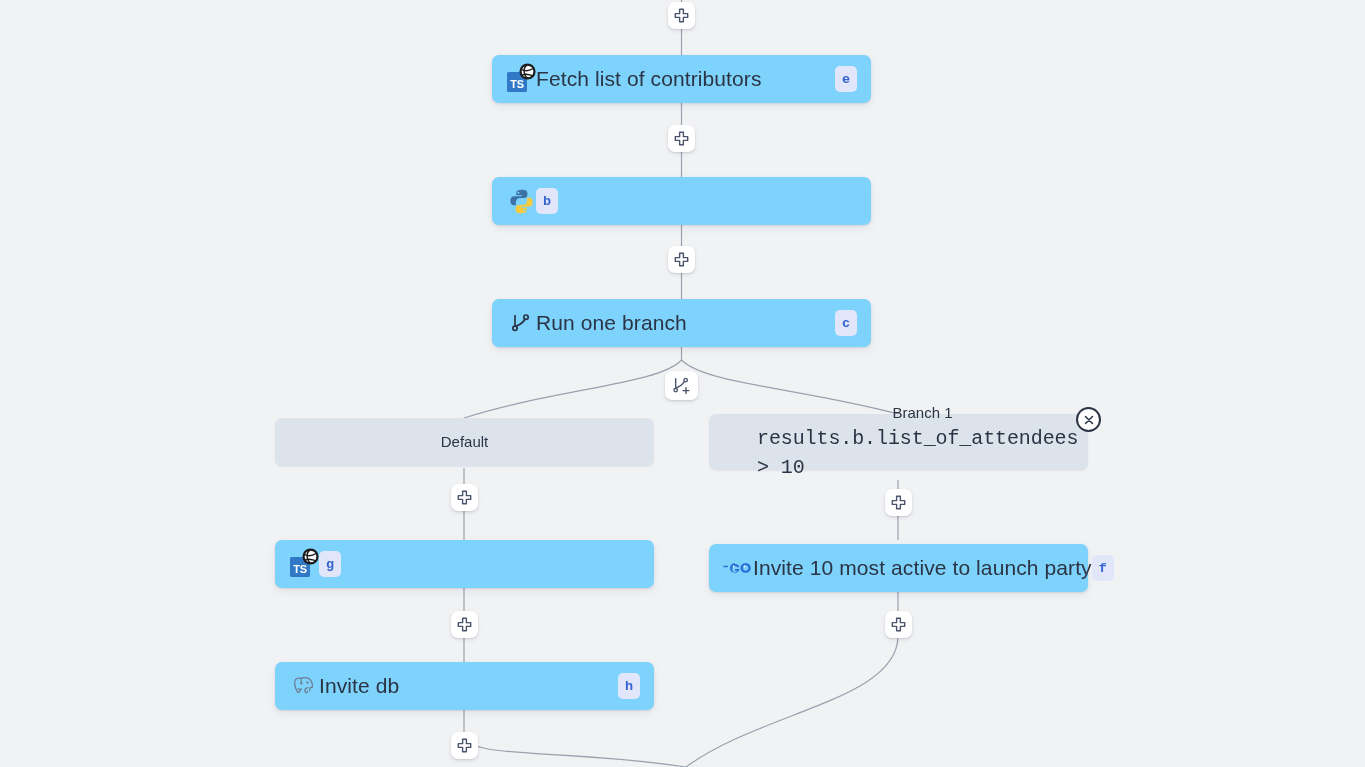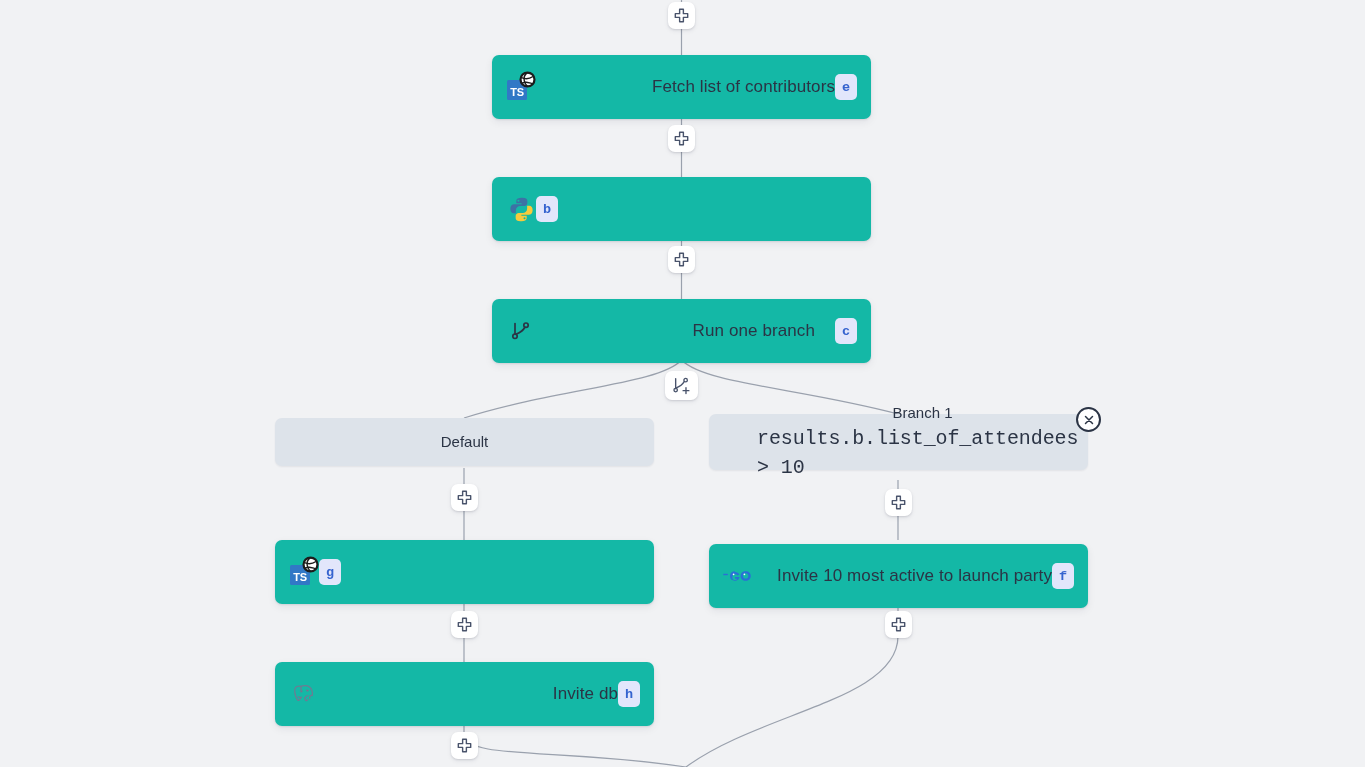--- a/index.html
+++ b/index.html
@@ -33,43 +33,43 @@
     height: 767px;
     pointer-events: none;
     z-index: 1;
   }
 
   
   .node {
     position: absolute;
     display: flex;
     align-items: center;
-    background: #14b8a6;
+    background: #7dd3fc;
     border-radius: 7px;
     box-shadow: 0 1px 2px rgba(24,34,56,.10), 0 3px 8px rgba(24,34,56,.07);
     z-index: 3;
-    height: 64px;
+    height: 48px;
     padding: 0 14px;
     cursor: pointer;
   }
 
   .node-icon {
     width: 30px;
     height: 30px;
     flex: 0 0 30px;
     position: relative;
     display: flex;
     align-items: center;
     justify-content: center;
   }
 
   .node-title {
     flex: 1 1 auto;
-    text-align: right;
-    font-size: 17px;
+    text-align: left;
+    font-size: 21px;
     color: #2b3445;
     letter-spacing: .1px;
     white-space: nowrap;
   }
 
   .node-badge {
     flex: 0 0 auto;
     width: 22px;
     height: 26px;
     border-radius: 5px;
@@ -281,21 +281,21 @@
   <div class="node" style="left:492px; top:177px; width:379px;">
     <span class="node-icon">
       <svg width="27" height="27" viewBox="0 0 24 24">
         <path d="M11.9 1.6 c-2.6 0-4.5 .7-4.5 2.6 v2.3 h4.7 v .8 H5.6 c-1.9 0-3.5 1.2-3.5 4 0 2.5 1.1 4 3 4 h1.9 v-2.6 c0-2.1 1.8-3.8 3.9-3.8 h3.6 c1.5 0 2.7-1.2 2.7-2.7 V4.2 c0-1.6-1.6-2.6-4.3-2.6 z M9.3 3.3 a.9 .9 0 1 1 0 1.8 .9 .9 0 0 1 0-1.8 z" fill="#3c72a5"></path>
         <path d="M12.1 22.4 c2.6 0 4.5-.7 4.5-2.6 v-2.3 h-4.7 v-.8 h6.5 c1.9 0 3.5-1.2 3.5-4 0-2.5-1.1-4-3-4 h-1.9 v2.6 c0 2.1-1.8 3.8-3.9 3.8 H9.5 c-1.5 0-2.7 1.2-2.7 2.7 v2 c0 1.6 1.6 2.6 4.3 2.6 z M14.7 20.7 a.9 .9 0 1 1 0-1.8 .9 .9 0 0 1 0 1.8 z" fill="#f7cb3d"></path>
       </svg>
     </span>
     <span class="node-badge">b</span>
   </div>
 
-  <div class="node" style="left:492px; top:299px; width:379px;gap:20px;">
+  <div class="node" style="left:492px; top:299px; width:379px;">
     <span class="node-icon">
       <svg width="24" height="24" viewBox="0 0 24 24" fill="none" stroke="#2b3445" stroke-width="1.7" stroke-linecap="round">
         <path d="M6 4.5 V 15"></path>
         <circle cx="6" cy="17.3" r="2.2"></circle>
         <circle cx="17" cy="6.2" r="2.2"></circle>
         <path d="M6.9 15.2 C 11 13.6 14.6 11.2 15.9 8.2"></path>
       </svg>
     </span>
     <span class="node-title">Run one branch</span>
     <span class="node-badge">c</span>

